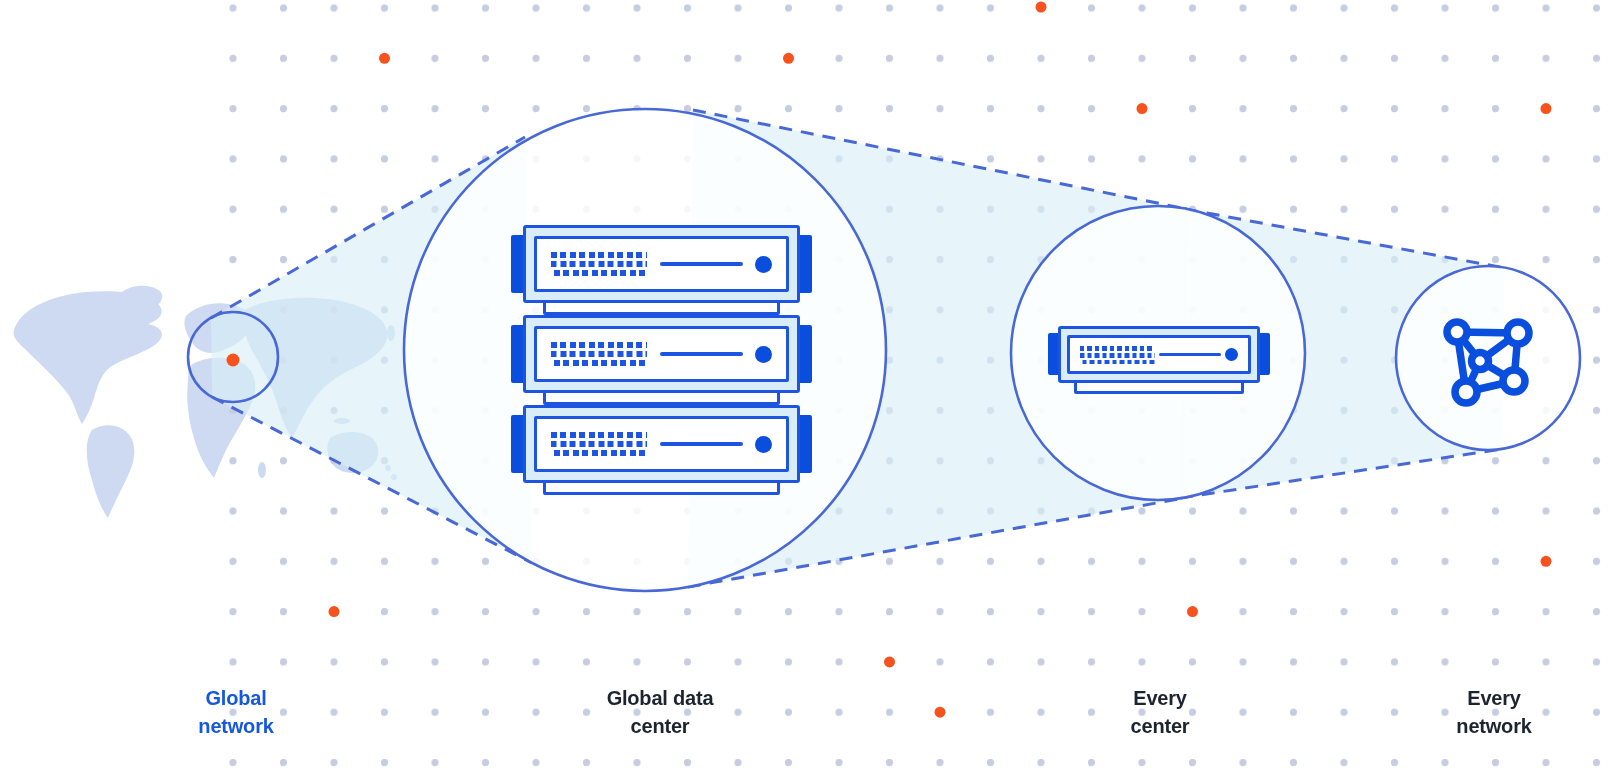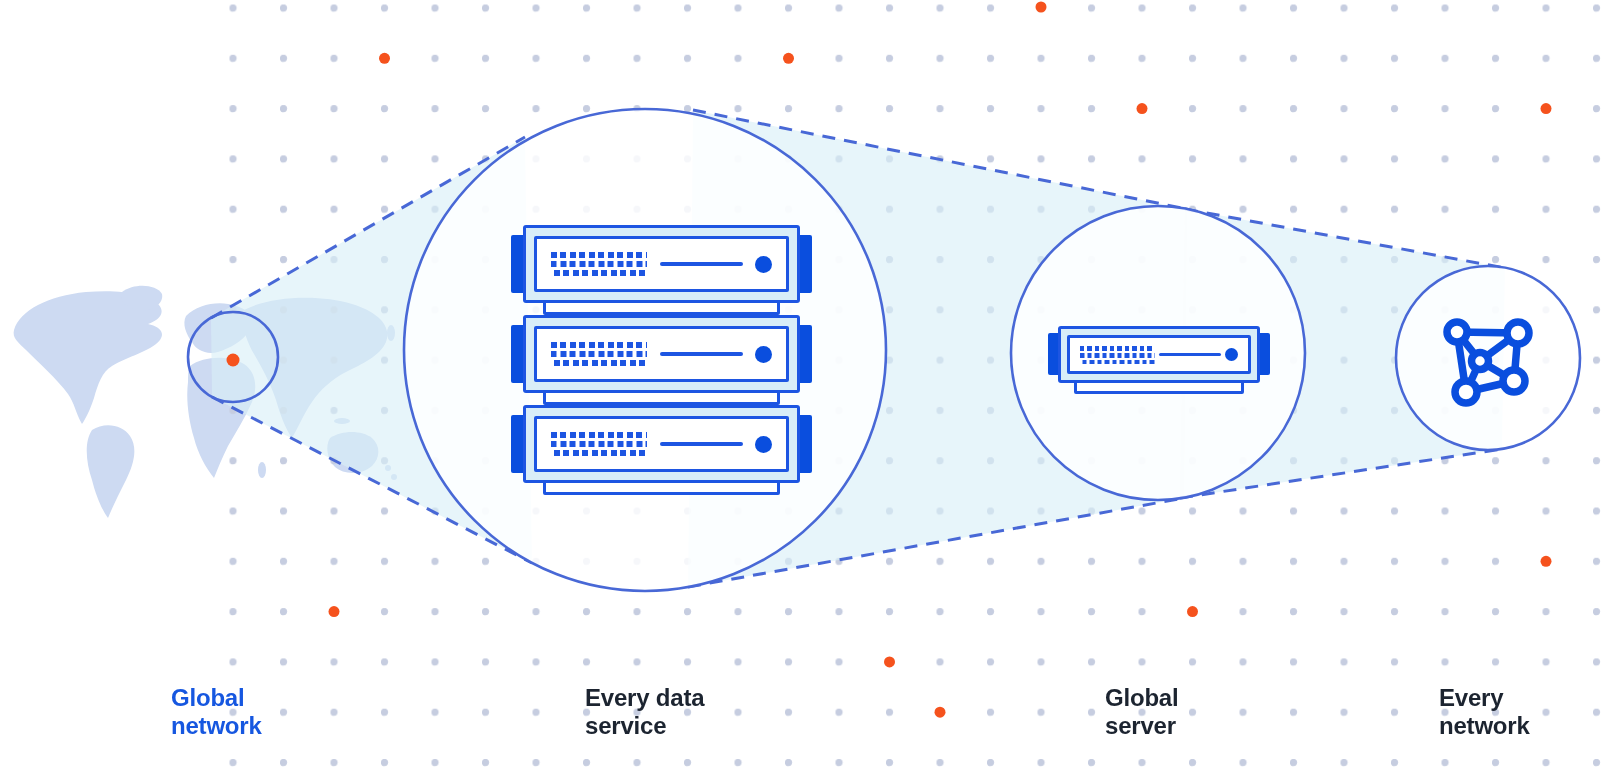--- a/index.html
+++ b/index.html
@@ -60,21 +60,21 @@
   .server.sm .inner{inset:6px;padding:0 10px}
   .server.sm .dither{width:75px;height:18px;background-image:
       repeating-linear-gradient(90deg,var(--primary-blue) 0 4.5px,transparent 4.5px 7.5px,var(--primary-blue) 7.5px 12px,transparent 12px 15px),
       repeating-linear-gradient(90deg,var(--primary-blue) 0 4.5px,transparent 4.5px 7.5px,var(--primary-blue) 7.5px 12px,transparent 12px 15px),
       repeating-linear-gradient(90deg,var(--primary-blue) 0 4.5px,transparent 4.5px 7.5px,var(--primary-blue) 7.5px 12px,transparent 12px 15px);
       background-size:15px 4.5px;background-position:0 0,7.5px 7px,2.5px 14px}
   .server.sm .sline{width:62px;height:3px}
   .server.sm .led{width:13px;height:13px}
 
   
-  .label{position:absolute;top:684px;text-align:left;font-size:24px;line-height:28px;
+  .label{position:absolute;top:684px;text-align:center;font-size:20px;line-height:28px;
          font-weight:700;color:var(--label-dark);letter-spacing:-.2px}
   .label.blue{color:var(--label-blue)}
 </style>
 </head>
 <body>
 
 <div class="canvas">
 
   <svg class="diagram-svg" viewBox="0 0 1620 782">
     <defs>
@@ -192,17 +192,17 @@
     <div class="face">
       <div class="inner">
         <div class="dither"></div>
         <div class="sline"></div>
         <div class="led"></div>
       </div>
     </div>
   </div>
 
   <div class="label blue" style="left:171px;width:130px">Global network</div>
-  <div class="label" style="left:585px;width:150px">Every data service</div>
-  <div class="label" style="left:1105px;width:110px">Global server</div>
+  <div class="label" style="left:585px;width:150px">Global data center</div>
+  <div class="label" style="left:1105px;width:110px">Every center</div>
   <div class="label" style="left:1439px;width:110px">Every network</div>
 
 </div>
 
 </body></html>

